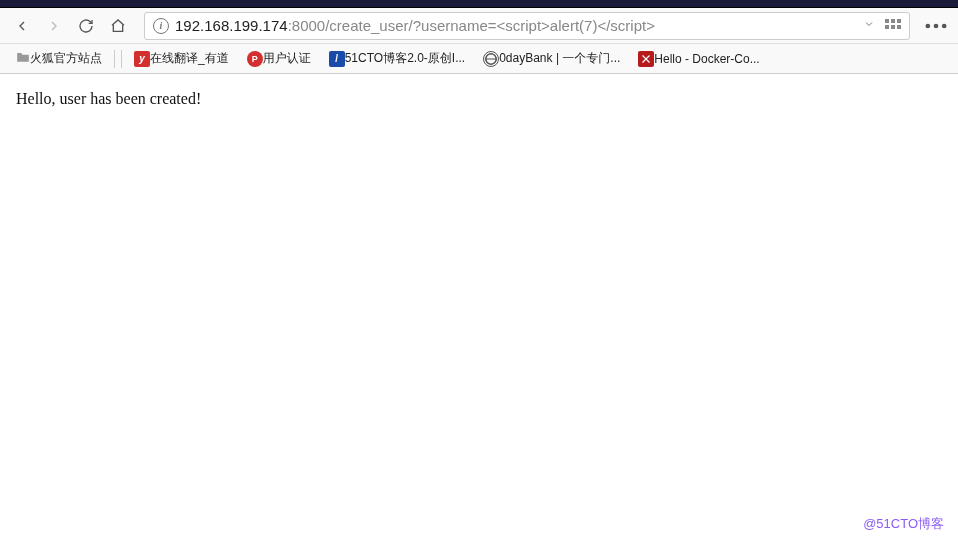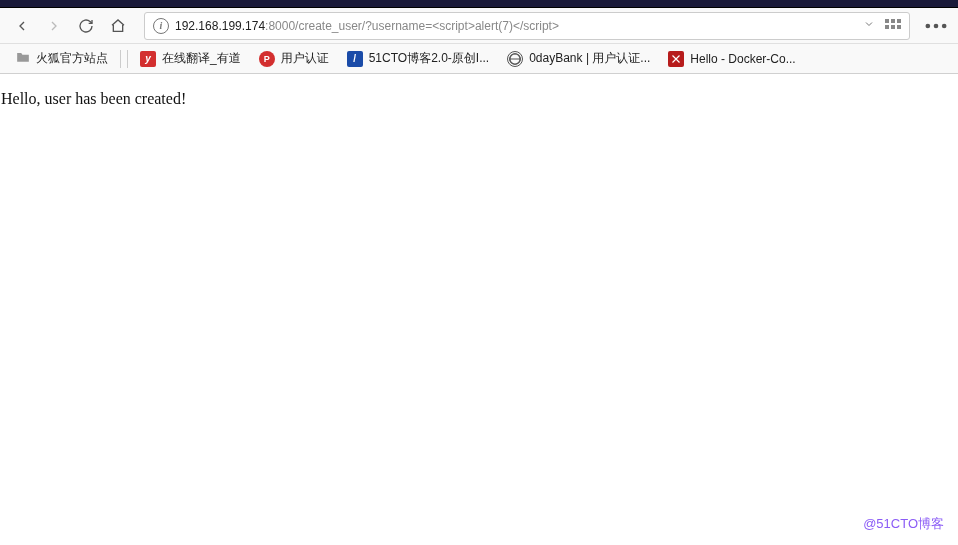--- a/index.html
+++ b/index.html
@@ -59,21 +59,21 @@
       align-items: center;
       justify-content: center;
       font-size: 10px;
       font-weight: bold;
       color: #777;
       font-style: italic;
       font-family: Georgia, serif;
     }
     .url-text {
       flex: 1;
-      font-size: 12px;
+      font-size: 15px;
       white-space: nowrap;
       overflow: hidden;
       color: #888;
     }
     .url-text .host { color: #222; }
     .url-right { display: flex; align-items: center; gap: 10px; }
     .reader-icon { color: #999; font-size: 14px; letter-spacing: -3px; }
     .dropdown-chevron svg { width: 12px; height: 12px; }
     .menu-btn {
       width: 28px; height: 28px;
@@ -85,21 +85,21 @@
       background: #f9f9f9;
       border-bottom: 1px solid #d0d0d0;
       display: flex;
       align-items: center;
       padding: 0 8px;
       gap: 2px;
     }
     .bookmark-item {
       display: flex;
       align-items: center;
-      gap: 6px;
+      gap: 0;
       padding: 4px 8px;
       border-radius: 3px;
       cursor: pointer;
       font-size: 12px;
       color: #222;
       white-space: nowrap;
     }
     .bookmark-sep {
       width: 1px;
       height: 18px;
@@ -112,21 +112,21 @@
       display: flex; align-items: center; justify-content: center;
       font-size: 10px; font-weight: bold;
       border-radius: 2px;
     }
     .fav-youdao { background: #d32f2f; color: #fff; font-style: italic; }
     .fav-user { background: #d32f2f; color: #fff; border-radius: 50%; font-size: 9px; }
     .fav-51cto { background: #1a4ba8; color: #fff; }
     .fav-0day { border: 1.5px solid #555; border-radius: 50%; color: #555; }
     .fav-vulhub { background: #b71c1c; border-radius: 2px; }
     .content {
-      padding: 16px 1px;
+      padding: 16px 16px;
       font-size: 16px;
       color: #111;
       font-family: "Times New Roman", serif;
     }
     .watermark {
       position: absolute;
       bottom: 12px;
       right: 14px;
       font-size: 13px;
       color: #8b5cf6;
@@ -215,21 +215,21 @@
     <span class="favicon fav-51cto">/</span>
     <span>51CTO博客2.0-原创I...</span>
   </div>
   <div class="bookmark-item">
     <span class="favicon fav-0day">
       <svg width="14" height="14" viewBox="0 0 24 24" fill="none" stroke="#555" stroke-width="2">
           <circle cx="12" cy="12" r="9"></circle>
           <path d="M12 3a9 9 0 0 0 0 18M12 3a9 9 0 0 1 0 18M3 12h18"></path>
         </svg>
     </span>
-    <span>0dayBank | 用户认证...</span>
+    <span>0dayBank | 一个专门...</span>
   </div>
   <div class="bookmark-item">
     <span class="favicon fav-vulhub">
       <svg width="14" height="14" viewBox="0 0 24 24">
           <rect x="2" y="2" width="20" height="20" fill="#b71c1c"></rect>
           <path d="M6 6l12 12M18 6L6 18" stroke="#fff" stroke-width="2"></path>
         </svg>
     </span>
     <span>Hello - Docker-Co...</span>
   </div>

